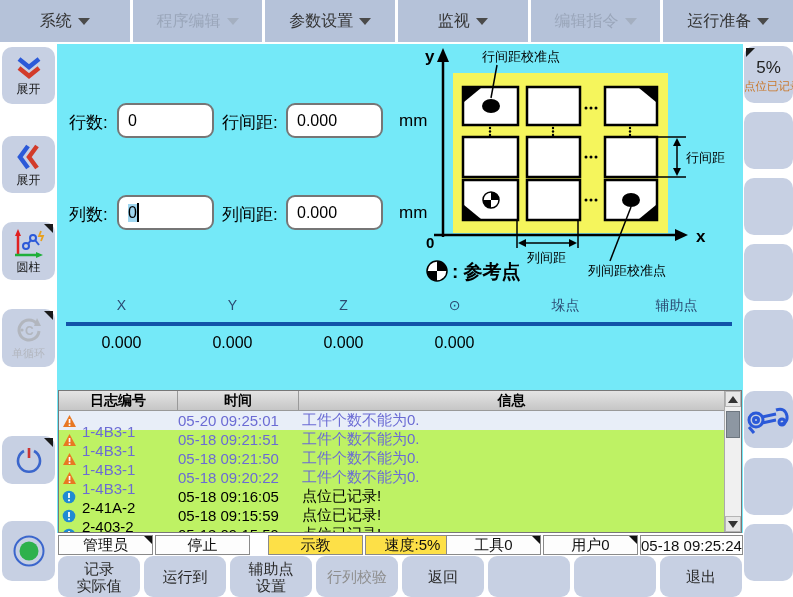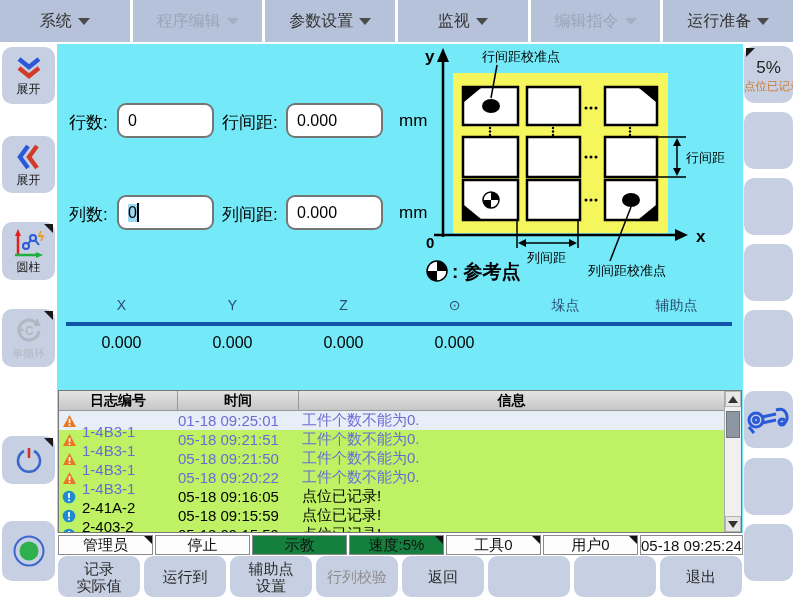--- a/index.html
+++ b/index.html
@@ -57,21 +57,21 @@
   .lrow.warn .lid, .lrow.warn .ltime, .lrow.warn .lmsg { color:#6b6bd4; }
   .scrollbar { position:absolute; top:0; right:0; width:17px; height:141px; background:#f0f0f0; border-left:1px solid #aaa; box-sizing:border-box; }
   .sb-btn { position:absolute; left:0; width:16px; height:16px; background:#e7e7e7; border:1px solid #b5b5b5; box-sizing:border-box; display:flex; align-items:center; justify-content:center; }
   .sb-up { top:0; } .sb-down { bottom:0; }
   .tri-up { width:0;height:0;border-left:5px solid transparent;border-right:5px solid transparent;border-bottom:7px solid #333; }
   .tri-dn { width:0;height:0;border-left:5px solid transparent;border-right:5px solid transparent;border-top:7px solid #333; }
   .sb-thumb { position:absolute; left:1px; top:20px; width:14px; height:27px; background:#8d97a2; border:1px solid #6d767f; box-sizing:border-box; }
 
   
   .sbox { position:absolute; top:535px; height:20px; background:#fdfdfd; border:1px solid #8a8a8a; box-sizing:border-box; display:flex; align-items:center; justify-content:center; font-size:15px; color:#111; }
-  .sbox.green { background:#15803d; }
+  .sbox.green { background:#fde047;margin-left:16px; }
   .scorner::after { content:""; position:absolute; top:0; right:0; border-top:8px solid #111; border-left:8px solid transparent; }
 
   
   .bbtn { position:absolute; top:556px; width:82px; height:41px; background:#c7d0e3; border-radius:9px; display:flex; flex-direction:column; align-items:center; justify-content:center; font-size:15px; color:#2a2a2a; line-height:17px; }
   .bbtn.disabled { color:#8f8f8f; }
 
   svg text { font-family:"Liberation Sans",sans-serif; }
 </style>
 </head>
 <body>
@@ -235,21 +235,21 @@
   </div>
   <div class="lrow warn sel">
     <span class="ic">
         <svg width="15" height="14">
           <path d="M7.5 1 L14 13 L1 13 Z" fill="#e87722"></path>
           <rect x="6.7" y="5" width="1.7" height="4.2" fill="#fff"></rect>
           <rect x="6.7" y="10.3" width="1.7" height="1.7" fill="#fff"></rect>
         </svg>
       </span>
     <span class="lid">1-4B3-1</span>
-    <span class="ltime">01-18 09:25:01</span>
+    <span class="ltime">05-20 09:25:01</span>
     <span class="lmsg">工件个数不能为0.</span>
   </div>
   <div class="lrow warn">
     <span class="ic">
         <svg width="15" height="14">
           <path d="M7.5 1 L14 13 L1 13 Z" fill="#e87722"></path>
           <rect x="6.7" y="5" width="1.7" height="4.2" fill="#fff"></rect>
           <rect x="6.7" y="10.3" width="1.7" height="1.7" fill="#fff"></rect>
         </svg>
       </span>

